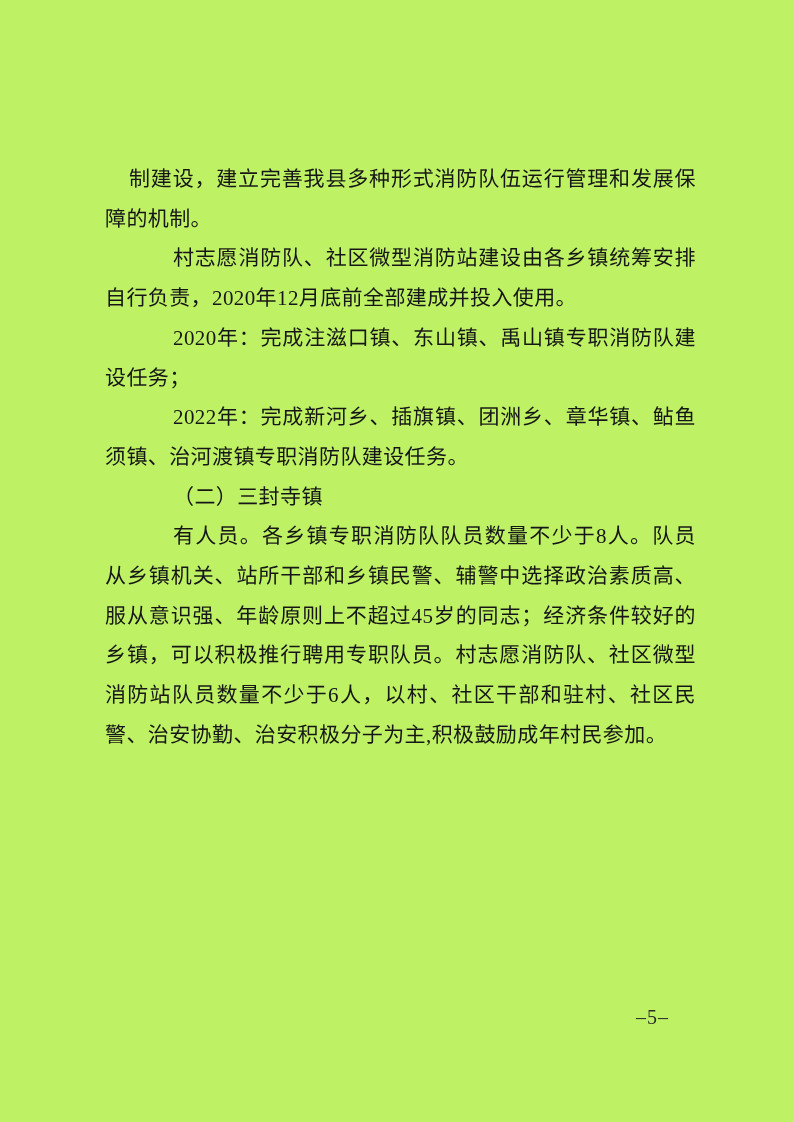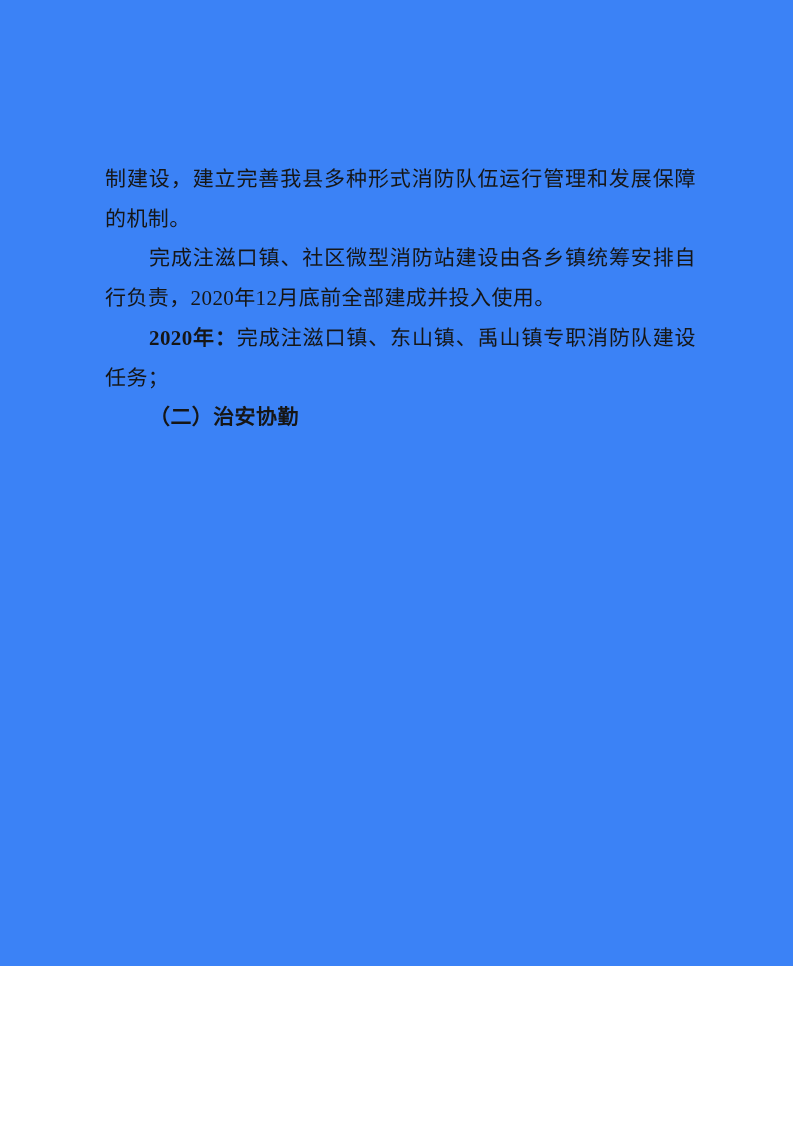--- a/index.html
+++ b/index.html
@@ -3,67 +3,69 @@
 <meta charset="utf-8">
 <style>
   * { margin: 0; padding: 0; box-sizing: border-box; }
   html, body {
     background: #ffffff;
     font-family: "Liberation Serif", "DejaVu Serif", serif;
   }
   .page {
     position: relative;
     width: 793px;
-    height: 966px;
-    background: #3b82f6;
+    height: 1122px;
+    background: #bef264;
     color: #161616;
     overflow: hidden;
   }
   .content {
     position: absolute;
     left: 105px;
     top: 160px;
     width: 591px;
   }
   .para {
     font-size: 21px;
     line-height: 39.7px;
     letter-spacing: 0.4px;
     text-align: justify;
     text-justify: inter-ideograph;
     text-indent: 44px;
     color: #161616;
   }
   .para.no-indent { text-indent: 0; }
-  .para b { font-weight: bold; }
+  .para b { font-weight: normal; margin-left: 24px; }
   .page-number {
     position: absolute;
     left: 636px;
     top: 1006px;
     font-size: 20px;
     letter-spacing: 1px;
     color: #2a2a2a;
     font-family: "Liberation Serif", "DejaVu Serif", serif;
   }
 </style>
 </head>
 <body>
 
 <div class="page">
   <div class="content">
 
     <p class="para no-indent"><b></b><span>制建设，建立完善我县多种形式消防队伍运行管理和发展保障的机制。</span></p>
 
-    <p class="para"><b></b><span>完成注滋口镇、社区微型消防站建设由各乡镇统筹安排自行负责，2020年12月底前全部建成并投入使用。</span></p>
+    <p class="para"><b></b><span>村志愿消防队、社区微型消防站建设由各乡镇统筹安排自行负责，2020年12月底前全部建成并投入使用。</span></p>
 
 
     <p class="para"><b>2020年：</b><span>完成注滋口镇、东山镇、禹山镇专职消防队建设任务；</span></p>
 
 
+    <p class="para"><b>2022年：</b><span>完成新河乡、插旗镇、团洲乡、章华镇、鲇鱼须镇、治河渡镇专职消防队建设任务。</span></p>
 
-    <p class="para"><b>（二）治安协勤</b><span></span></p>
+    <p class="para"><b>（二）三封寺镇</b><span></span></p>
 
+    <p class="para"><b>有人员。</b><span>各乡镇专职消防队队员数量不少于8人。队员从乡镇机关、站所干部和乡镇民警、辅警中选择政治素质高、服从意识强、年龄原则上不超过45岁的同志；经济条件较好的乡镇，可以积极推行聘用专职队员。村志愿消防队、社区微型消防站队员数量不少于6人，以村、社区干部和驻村、社区民警、治安协勤、治安积极分子为主,积极鼓励成年村民参加。</span></p>
 
 
   </div>
 
   <div class="page-number">–5–</div>
 </div>
 
 </body></html>

